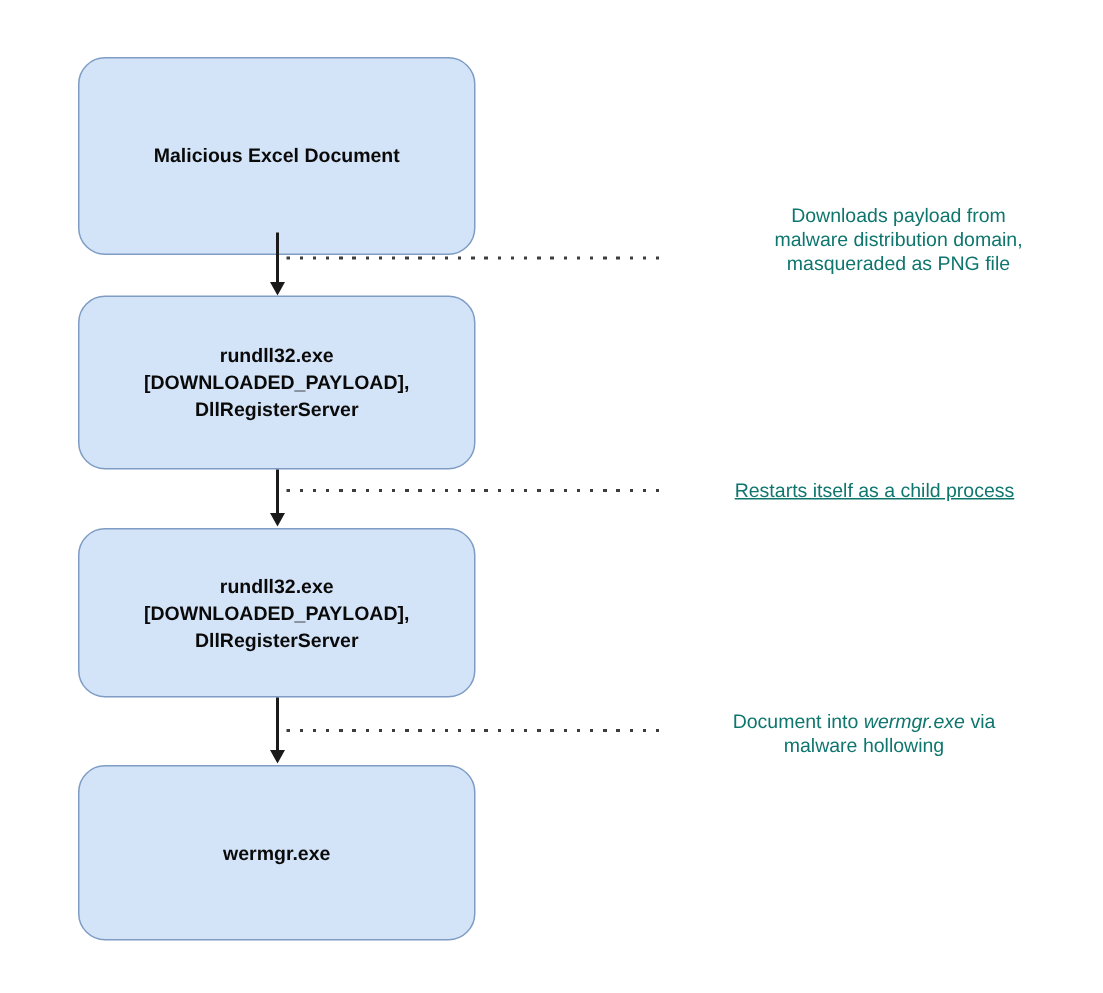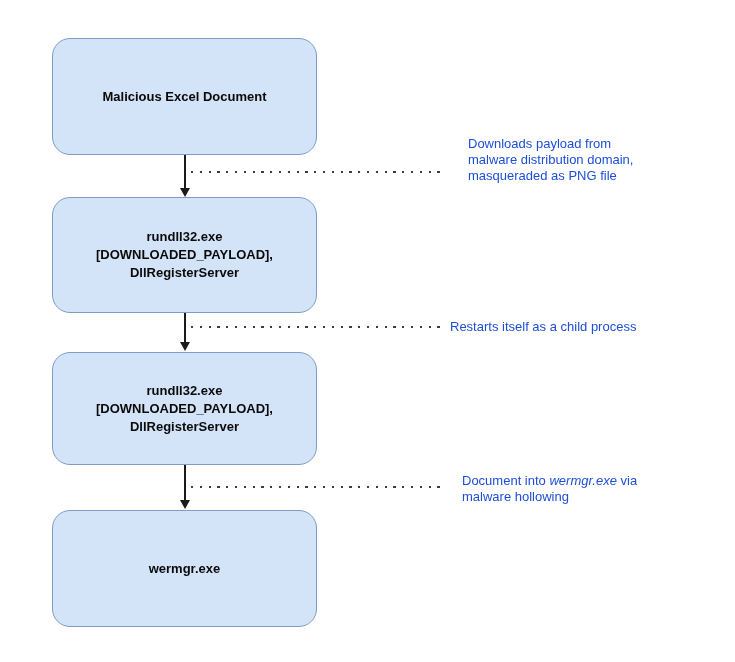--- a/index.html
+++ b/index.html
@@ -29,21 +29,21 @@
     text-align: center;
   }
   .node-label {
     font-size: 13px;
     font-weight: bold;
     line-height: 18px;
     color: #0a0a0a;
     white-space: pre-line;
     padding: 0 10px;
   }
-  .node-0 { top: 38px;  height: 117px; }
+  .node-0 { top: 38px;  height: 132px; }
   .node-1 { top: 197px; height: 116px; }
   .node-2 { top: 352px; height: 113px; }
   .node-3 { top: 510px; height: 117px; }
 
   .vline {
     position: absolute;
     left: 184px;
     width: 1.5px;
     background: #1a1a1a;
   }
@@ -72,25 +72,26 @@
     background-image: repeating-linear-gradient(to right, #3d3d3d 0 2.2px, transparent 2.2px 8.8px);
   }
   .dotted-0 { top: 171px; }
   .dotted-1 { top: 326px; }
   .dotted-2 { top: 486px; }
 
   .annotation {
     position: absolute;
     font-size: 13px;
     line-height: 16px;
-    color: #1d4ed8;
+    color: #0f766e;
+    text-align: center;
     white-space: pre-line;
   }
   .annotation-0 { left: 468px; width: 262px; top: 136px; }
-  .annotation-1 { left: 450px; width: 266px; top: 319px; }
+  .annotation-1 { left: 450px; width: 266px; top: 319px; text-decoration: underline; }
   .annotation-2 { left: 462px; width: 228px; top: 473px; }
   .annotation .it { font-style: italic; }
 </style>
 </head>
 <body>
 
 <div class="canvas">
 
   <div class="node node-0">
     <div class="node-label">Malicious Excel Document</div>

